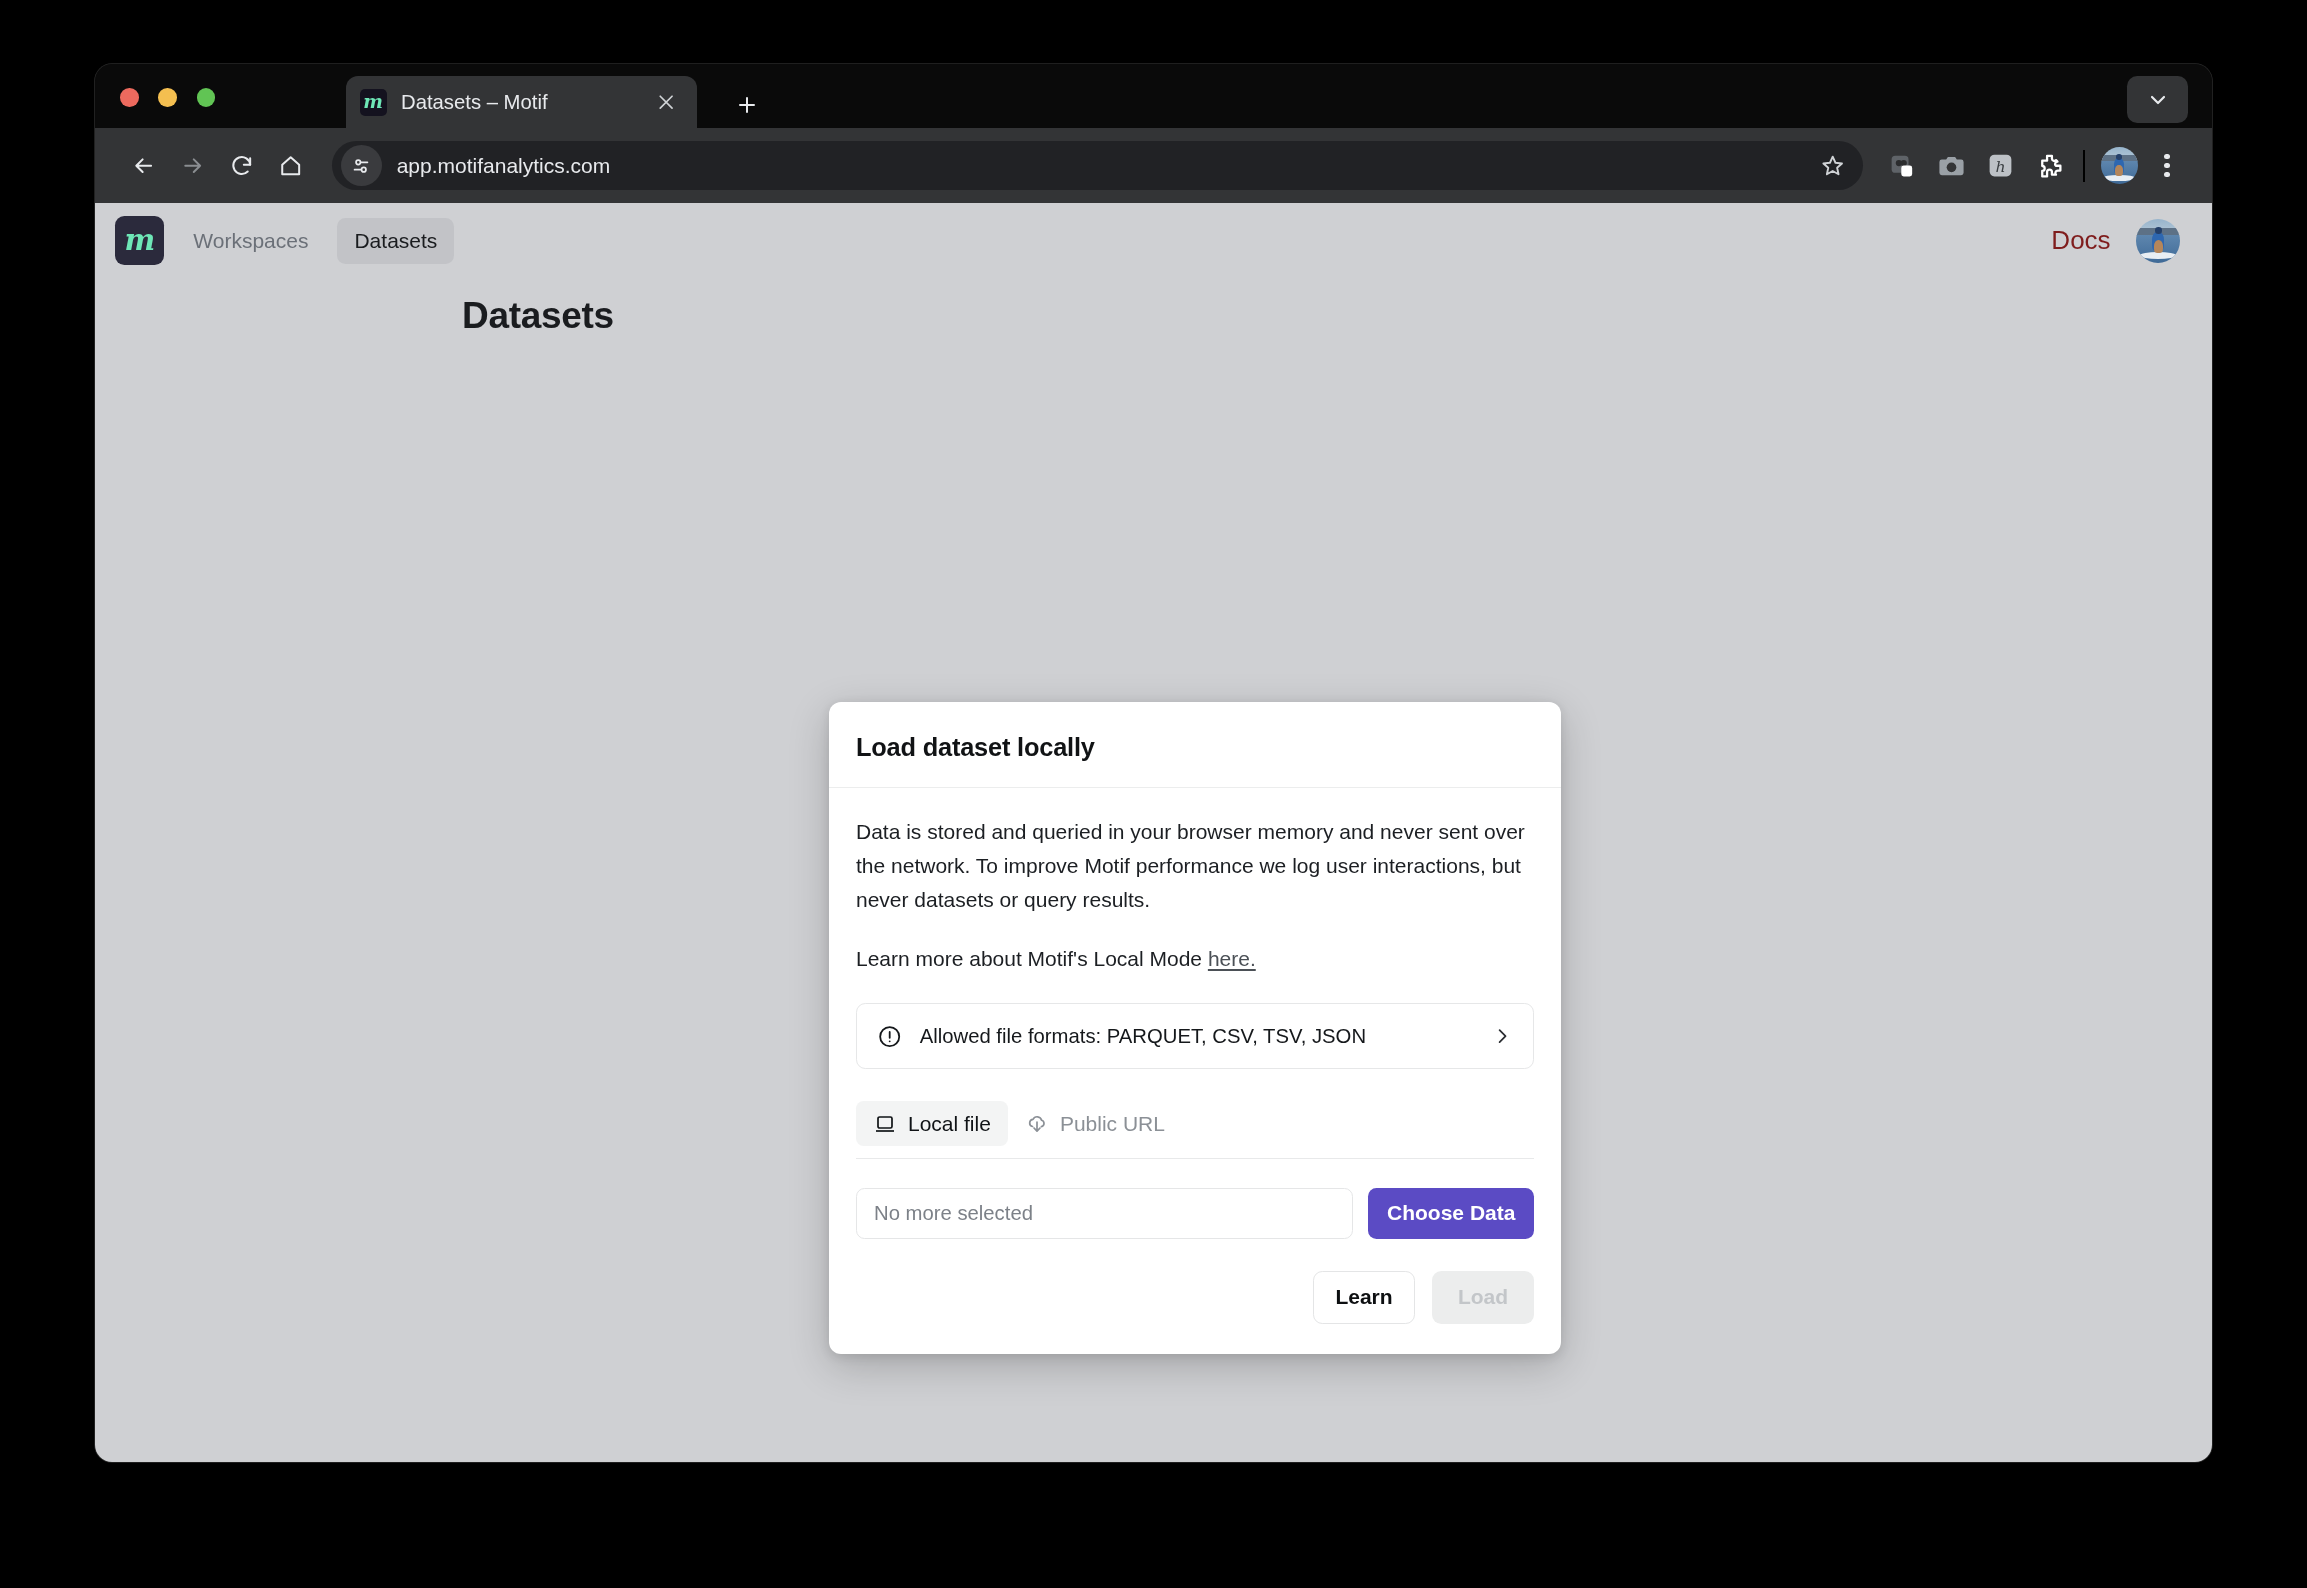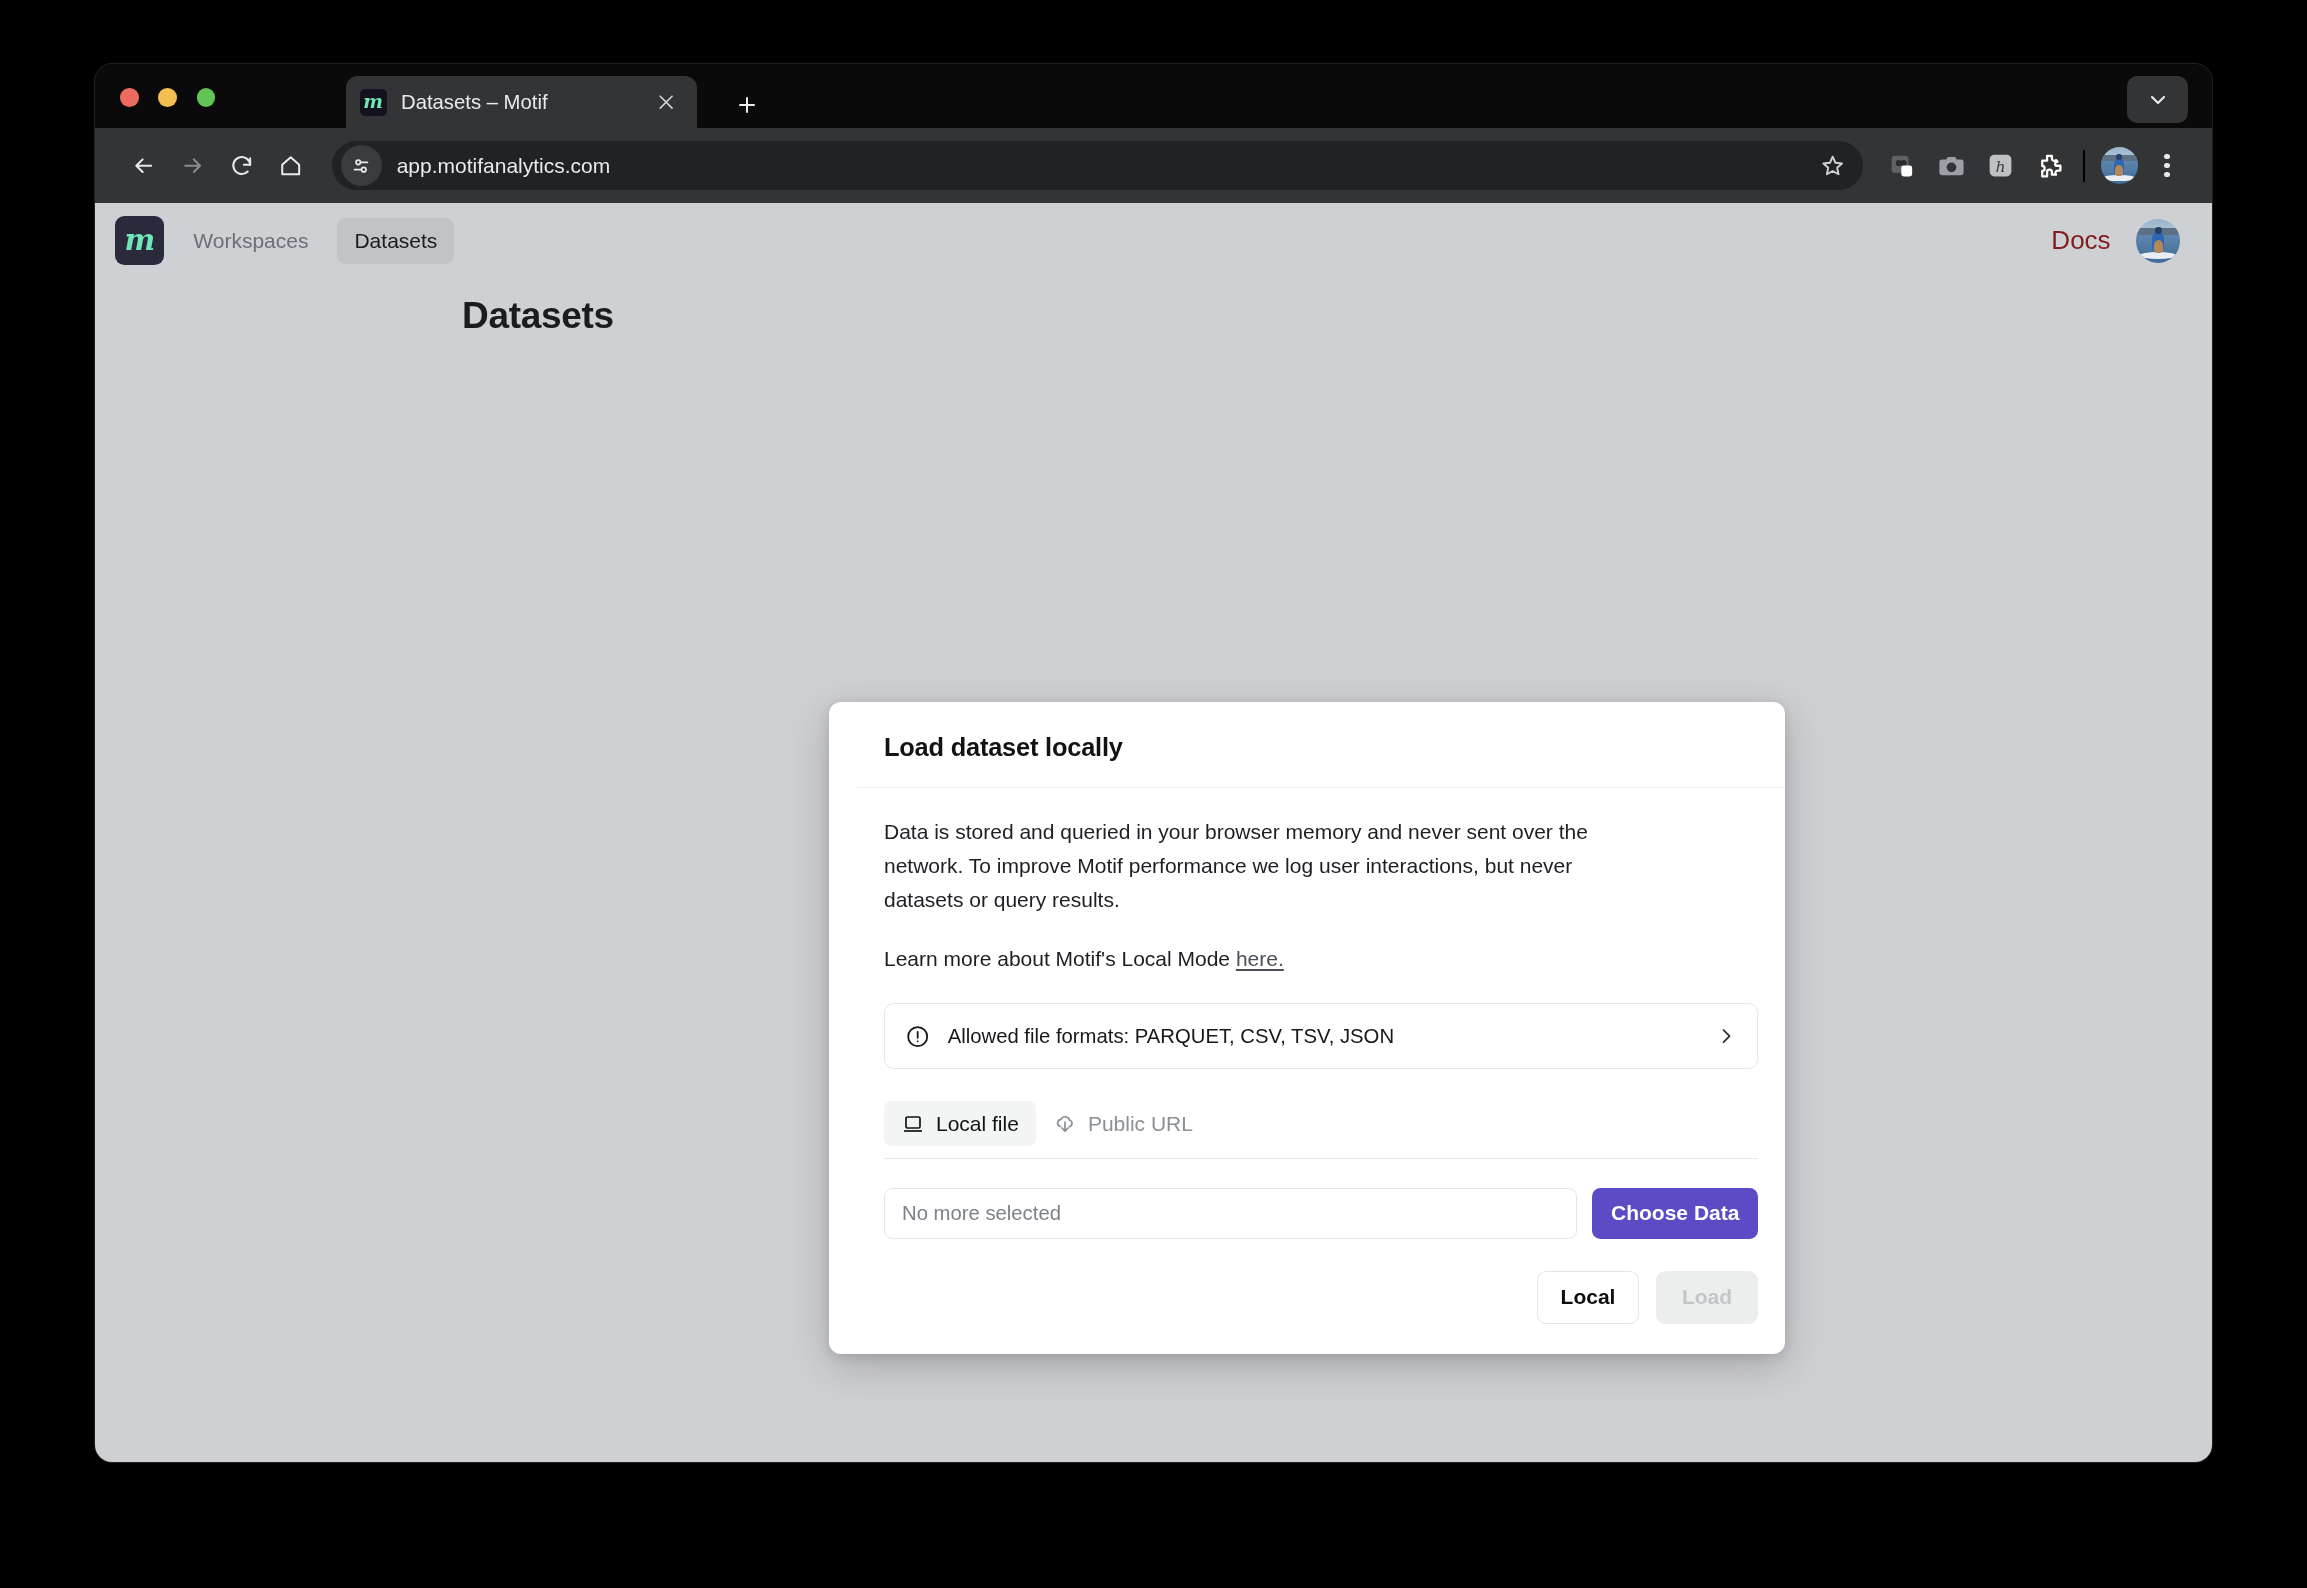--- a/index.html
+++ b/index.html
@@ -293,26 +293,25 @@
     white-space: nowrap;
   }
   .upload-plus { font-size: 25.4px; font-weight: 400; line-height: 1; }
   .panel-empty { height: calc(100% - 69px); }
 
   
   .modal-scrim { position: absolute; inset: 0; background: transparent; }
   .modal {
     position: absolute;
     left: 734px; top: 499px;
-    width: 956px;
+    width: 732px;
     background: #ffffff;
     border-radius: 12px;
     box-shadow: 0 12px 41px rgba(0,0,0,0.20), 0 2.5px 10.2px rgba(0,0,0,0.10);
     overflow: hidden;
-    padding-left: 28px;
   }
   .modal-header {
     padding: 30.5px 27px 25.4px 27px;
     border-bottom: 1.7px solid #eceded;
   }
   .modal-title {
     font-size: 25.4px;
     font-weight: 700;
     color: #111315;
     letter-spacing: -0.2px;
@@ -637,21 +636,21 @@
         </div>
 
         <div class="file-row">
           <div class="file-field">No more selected</div>
           <button class="choose-btn">Choose Data</button>
         </div>
 
       </div>
 
       <div class="modal-footer">
-        <button class="btn-cancel">Local</button>
+        <button class="btn-cancel">Learn</button>
         <button class="btn-load" disabled="">Load</button>
       </div>
 
     </div>
 
   </div>
 </div>
 
 
 </body></html>

